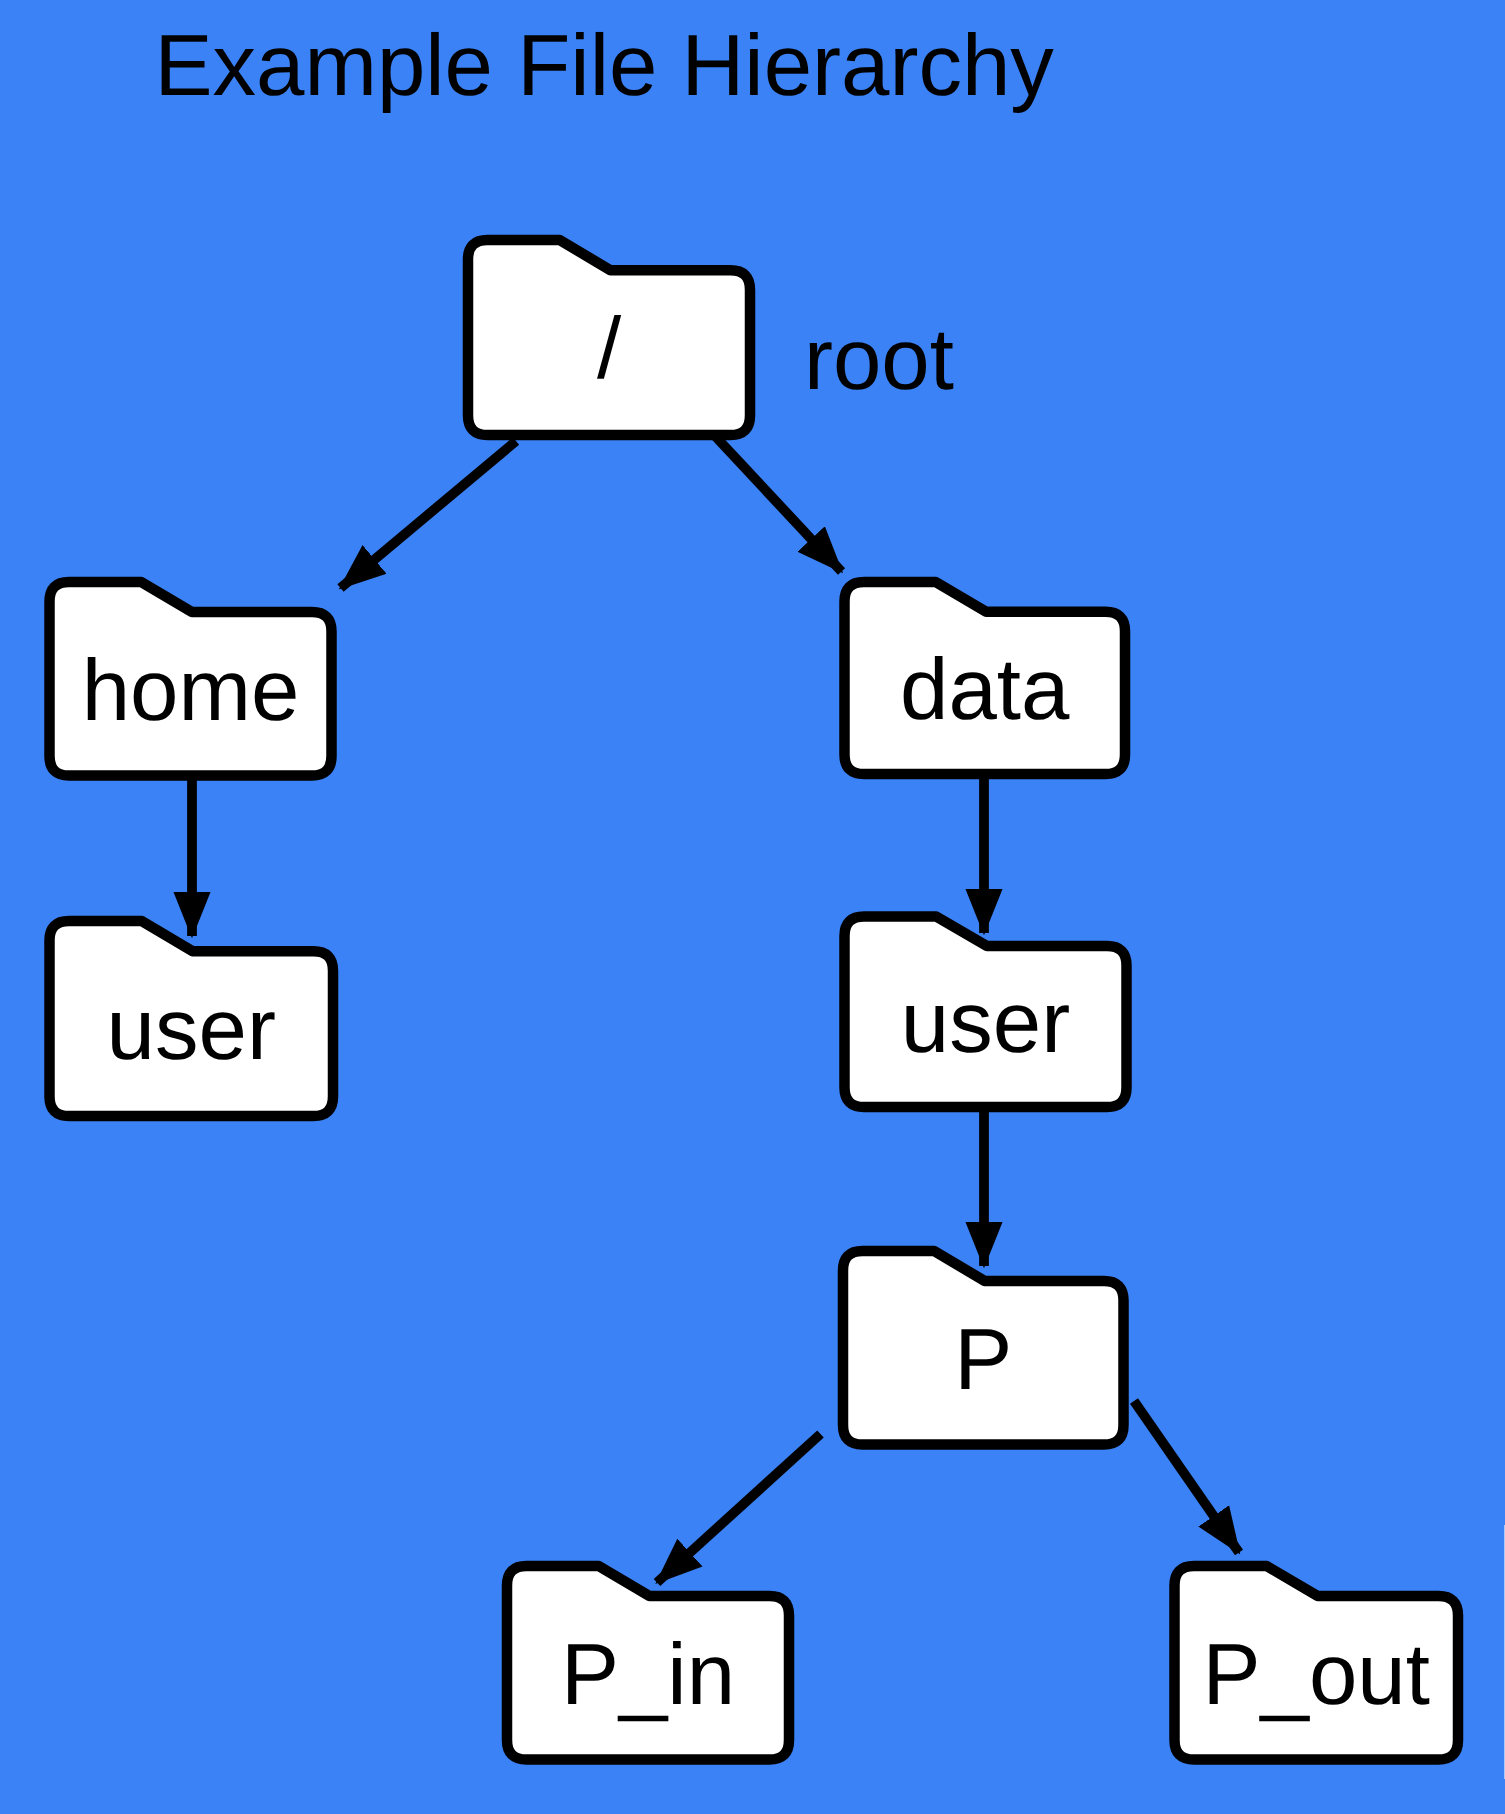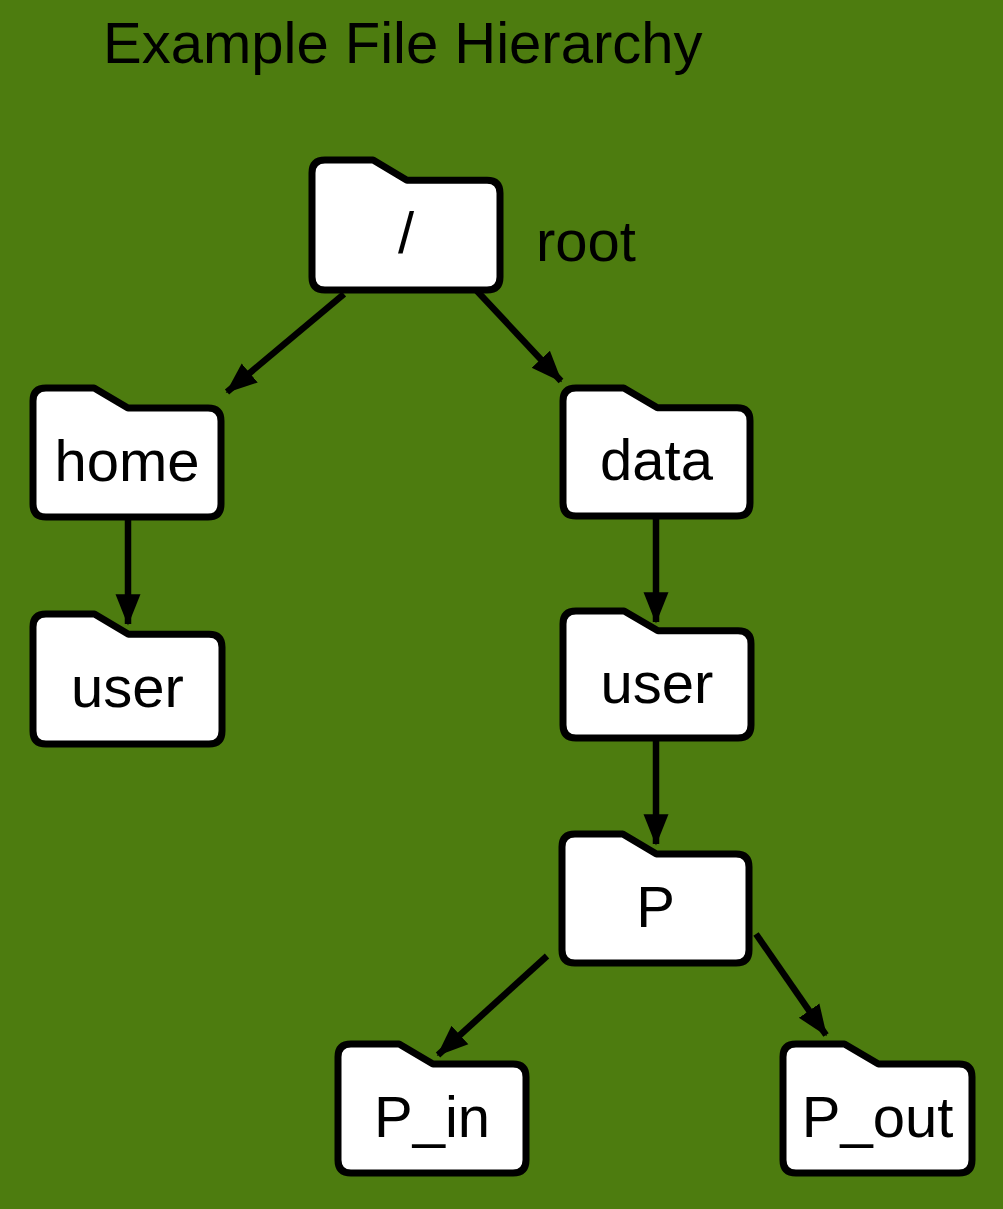--- a/index.html
+++ b/index.html
@@ -4,21 +4,21 @@
 <style>
   html, body {
     margin: 0;
     padding: 0;
     background: #ffffff;
   }
   .stage {
     position: relative;
     width: 1003px;
     height: 1209px;
-    background: #4d7c0f;
+    background: #3b82f6;
     overflow: hidden;
   }
   svg { display: block; }
   .page-title {
     font-family: "Liberation Sans", "DejaVu Sans", sans-serif;
     font-size: 58px;
     font-weight: 400;
     fill: #000000;
   }
   .folder {

